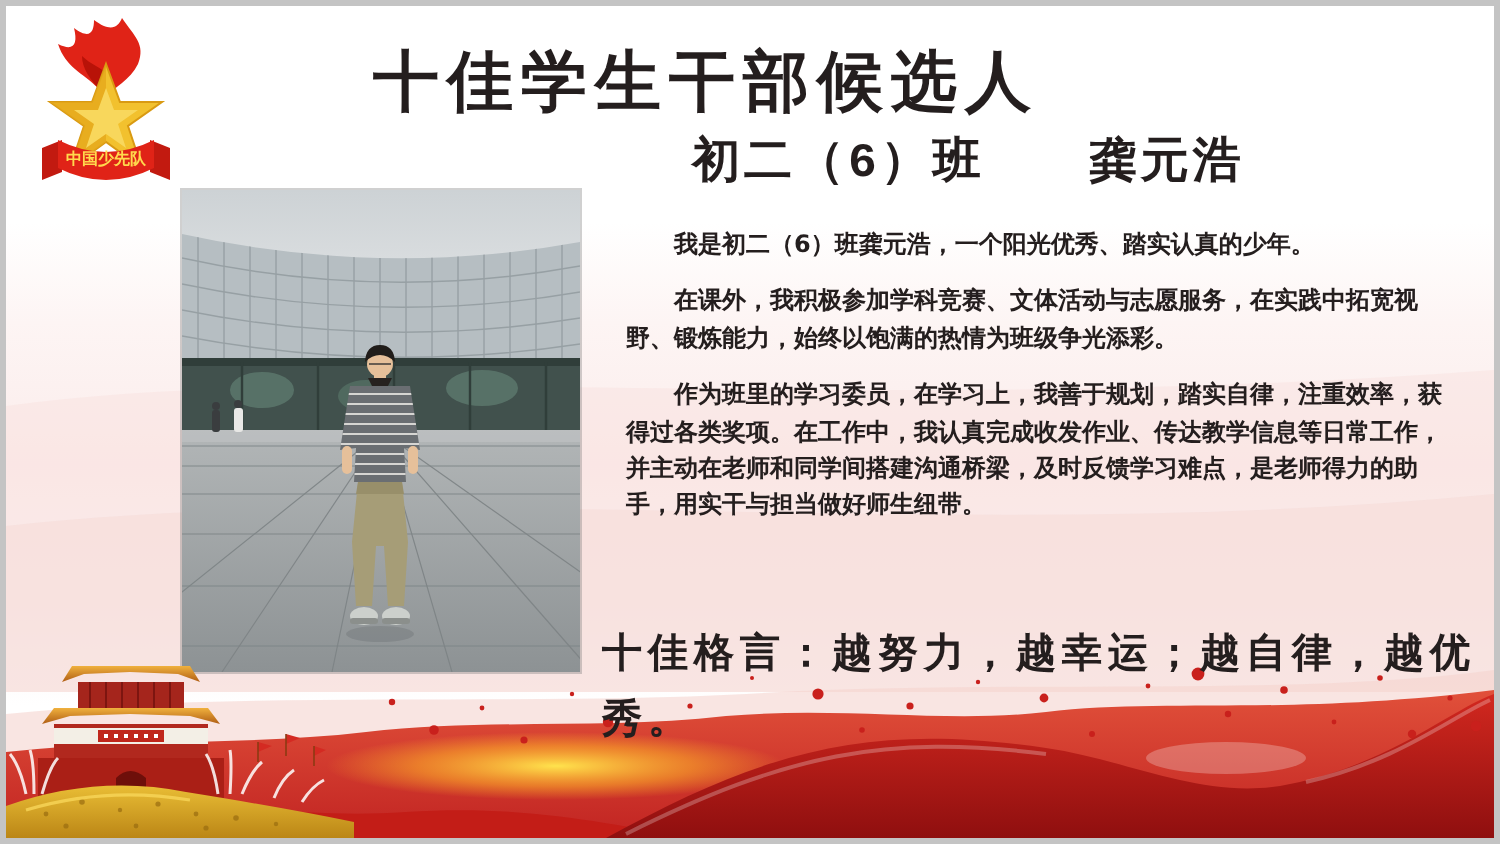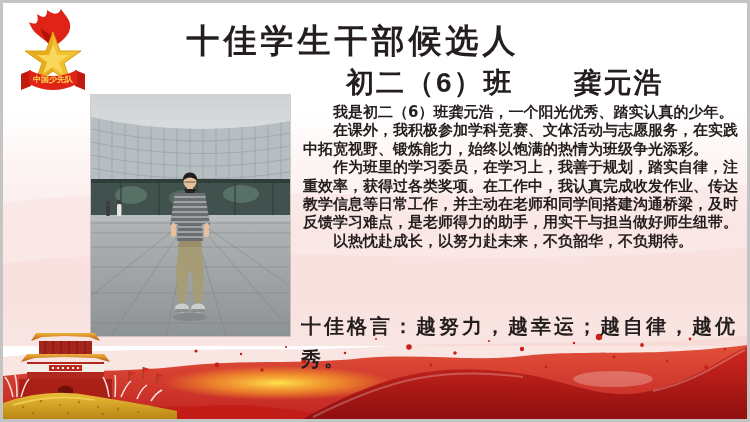--- a/index.html
+++ b/index.html
@@ -17,30 +17,30 @@
   
   .title{
     position:absolute;left:0;right:0;top:16px;text-align:center;
     transform:translateX(-22px);
     font-family:"DejaVu Serif","Liberation Serif",serif;
     font-weight:900;font-size:33px;letter-spacing:4px;
     color:var(--text-dark,#1d1717);
   }
   .subtitle{
     position:absolute;left:343px;top:61px;white-space:pre;
-    font-family:Liberation Sans, sans-serif;
-    font-weight:900;font-size:28px;letter-spacing:2px;
+    font-family:Liberation Mono, monospace;
+    font-weight:900;font-size:24px;letter-spacing:2px;
     color:var(--text-dark,#1d1717);
   }
   
   .photo{position:absolute;left:88px;top:92px;width:199px;height:241px;z-index:4;
     box-shadow:0 0 0 1px rgba(120,120,120,.35);}
   
   .intro{position:absolute;left:300px;top:100px;width:436px;z-index:7;}
-  .intro p{margin:0;text-indent:2em;font-size:15px;line-height:18.4px;
+  .intro p{margin:10px;text-indent:2em;font-size:12px;line-height:18.4px;
     font-weight:600;color:var(--text-dark,#241e1e);}
   .motto{
     position:absolute;left:298px;top:307px;width:452px;z-index:7;
     font-family:"DejaVu Serif","Liberation Serif",serif;
     font-weight:900;font-size:20px;line-height:33px;letter-spacing:3px;
     color:var(--text-dark,#1d1717);
   }
   
   .wave{position:absolute;left:0;bottom:0;width:100%;height:140px;z-index:5;}
   .gate{position:absolute;left:0;bottom:0;width:174px;height:98px;z-index:6;}
@@ -183,21 +183,20 @@
       <ellipse cx="107" cy="213" rx="7" ry="4.5" fill="#ccd0cc"></ellipse>
       <rect x="84" y="214" width="14" height="3" rx="1.5" fill="#8b8f8c"></rect>
       <rect x="100" y="214" width="14" height="3" rx="1.5" fill="#8b8f8c"></rect>
     </g>
   </svg>
 
   <div class="intro">
     <p>我是初二（6）班龚元浩，一个阳光优秀、踏实认真的少年。</p>
     <p>在课外，我积极参加学科竞赛、文体活动与志愿服务，在实践中拓宽视野、锻炼能力，始终以饱满的热情为班级争光添彩。</p>
     <p>作为班里的学习委员，在学习上，我善于规划，踏实自律，注重效率，获得过各类奖项。在工作中，我认真完成收发作业、传达教学信息等日常工作，并主动在老师和同学间搭建沟通桥梁，及时反馈学习难点，是老师得力的助手，用实干与担当做好师生纽带。</p>
-    <p>以热忱赴成长，以努力赴未来，不负韶华，不负期待。</p>
   </div>
 
   <div class="motto">十佳格言：越努力，越幸运；越自律，越优秀。</div>
 
   <svg class="wave" viewBox="0 0 744 140" preserveAspectRatio="none">
     <defs>
       <linearGradient id="band" x1="0" y1="0" x2="0" y2="1">
         <stop offset="0" stop-color="#e04a33"></stop>
           <stop offset="1" stop-color="#bf1c1a"></stop>
       </linearGradient>

